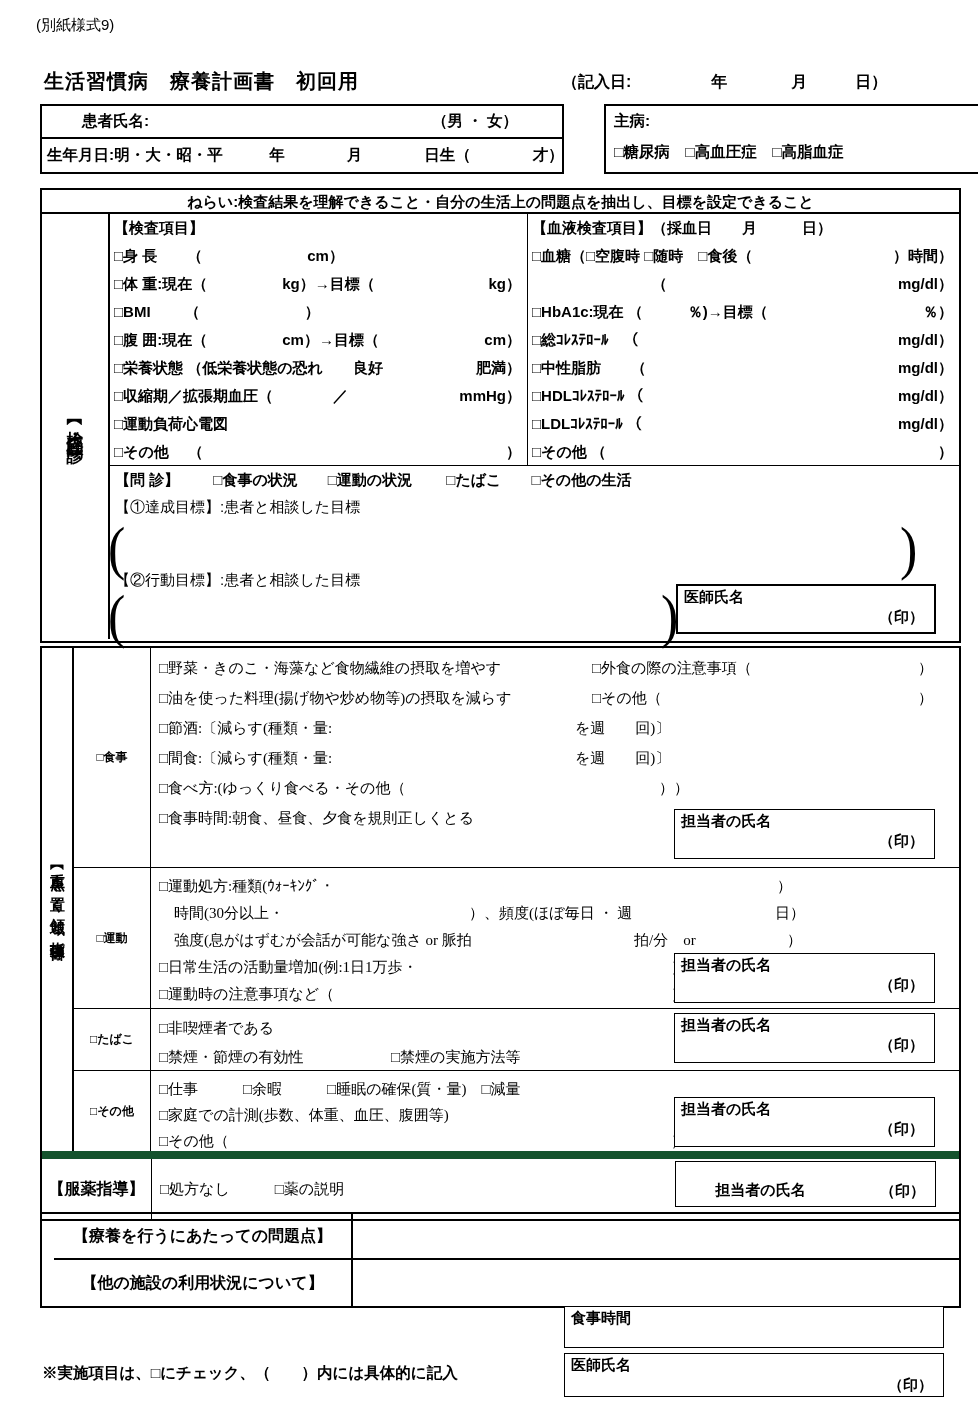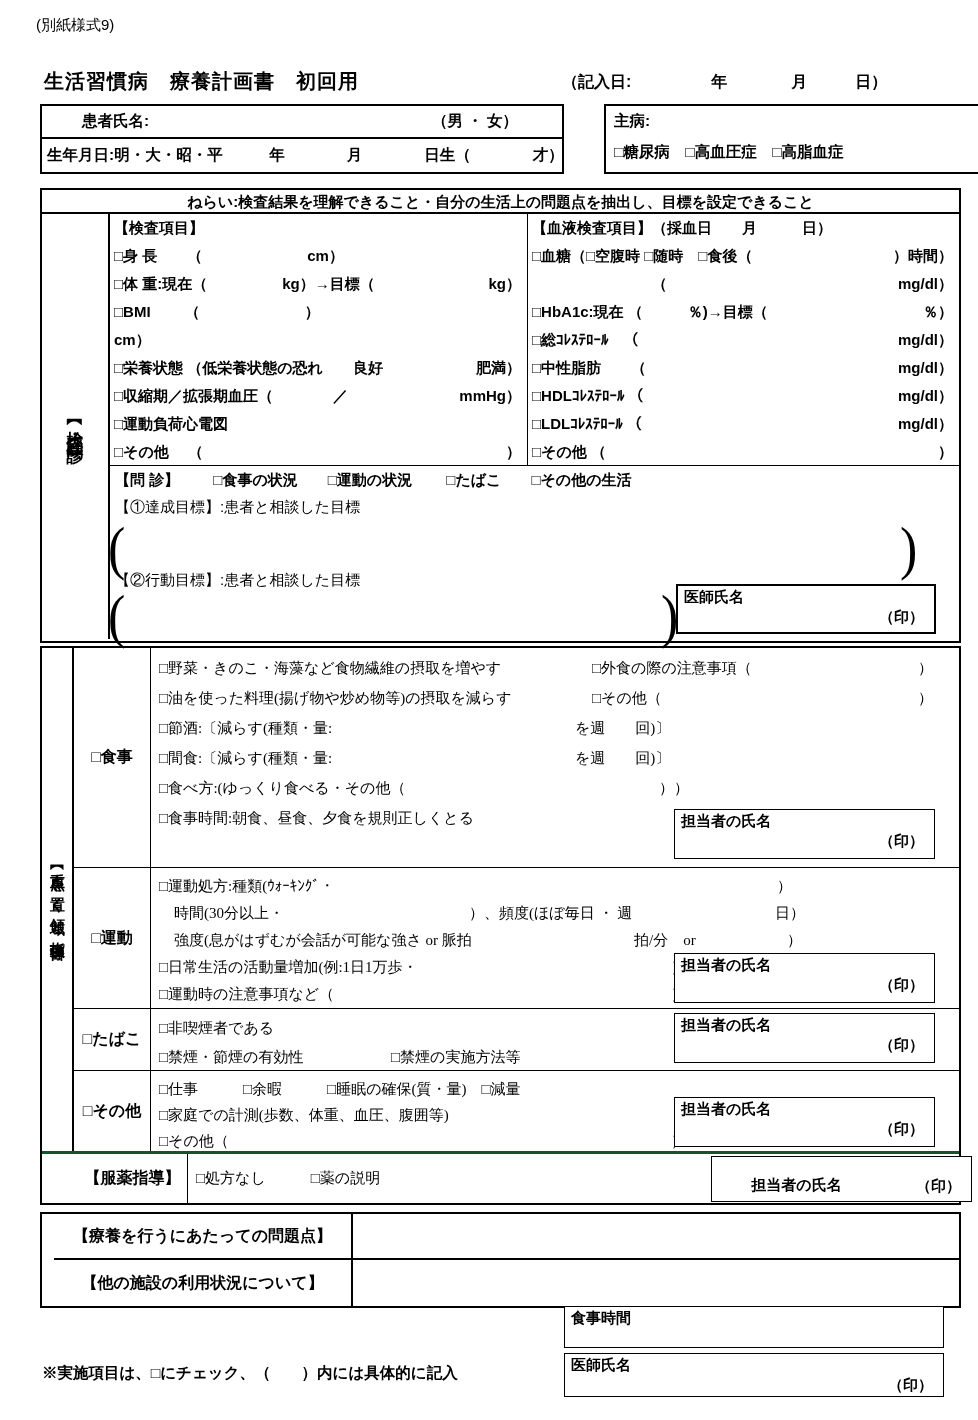--- a/index.html
+++ b/index.html
@@ -44,30 +44,30 @@
   .seal { position:absolute; right:10px; top:22px; font-weight:bold; font-size:15px; }
 
   
   #block2 { left:40px; top:646px; width:921px; border:2px solid #000; }
   .b2-top { display:flex; }
   .b2-side { width:32px; border-right:2px solid #000; display:flex; align-items:center; justify-content:center; }
   .b2-side .vtext { font-size:15px; letter-spacing:2px; }
   .b2-rows { flex:1; }
   .frow { display:flex; border-bottom:1.5px solid #000; }
   .frow:last-child { border-bottom:none; }
-  .cat { width:77px; border-right:1.5px solid #000; display:flex; align-items:center; justify-content:center; font-weight:bold; font-size:16px; }
+  .cat { width:77px; border-right:1.5px solid #000; display:flex; align-items:center; justify-content:center; font-weight:bold; font-size:12px; }
   .fcontent { flex:1; position:relative; padding:5px 0 0 8px; }
   .dln { position:relative; height:30px; line-height:30px; white-space:pre; font-family:"Liberation Serif", serif; font-size:15px; }
   .eln { position:relative; height:27px; line-height:27px; white-space:pre; font-family:"Liberation Serif", serif; font-size:15px; }
   .tln { position:relative; height:29px; line-height:29px; white-space:pre; font-family:"Liberation Serif", serif; font-size:15px; }
   .oln { position:relative; height:26px; line-height:26px; white-space:pre; font-family:"Liberation Serif", serif; font-size:15px; }
   .seg { position:absolute; top:0; }
   .staff-box { position:absolute; width:261px; height:50px; border:1.5px solid #000; background:#fff; font-weight:bold; font-size:15px; font-family:"Liberation Sans", sans-serif; padding:2px 6px; }
   .h-diet { height:220px; } .h-ex { height:141px; } .h-tb { height:62px; } .h-ot { height:80px; }
-  .b2-med { display:flex; border-top:3px solid #14532d; height:52px;padding-left:36px; }
+  .b2-med { display:flex; border-top:8px solid #14532d; height:68px; }
   .med-label { width:110px; border-right:1.5px solid #000; display:flex; align-items:center; justify-content:center; font-weight:bold; font-size:16px; }
   .med-content { flex:1; position:relative; display:flex; align-items:center; padding-left:8px; font-family:"Liberation Serif", serif; font-size:15px; white-space:pre; }
 
   
   #block3 { left:40px; top:1212px; width:921px; border:2px solid #000; }
   .b3-row { display:flex; height:46px;margin-left:12px; }
   .b3-row.first { border-bottom:2px solid #000; }
   .b3-label { width:299px; border-right:2px solid #000; display:flex; align-items:center; justify-content:center; font-weight:bold; font-size:16px; }
   .b3-content { flex:1; }
 
@@ -103,21 +103,21 @@
     <div class="b1-side">
       <span class="vtext">【検査・問診】</span>
     </div>
     <div class="b1-main">
       <div class="exam-row">
         <div class="exam-left">
           <div class="xln"><span>【検査項目】</span></div>
           <div class="xln"><span>□身 長　　（　　　　　　　cm）</span><span></span></div>
           <div class="xln"><span>□体 重:現在（　　　　　kg）→目標（</span><span>kg）</span></div>
           <div class="xln"><span>□BMI　　 （　　　　　　　）</span><span></span></div>
-          <div class="xln"><span>cm）</span></div>
+          <div class="xln"><span>□腹 囲:現在（　　　　　cm）→目標（</span><span>cm）</span></div>
           <div class="xln"><span>□栄養状態 （低栄養状態の恐れ　　良好　</span><span>肥満）</span></div>
           <div class="xln"><span>□収縮期／拡張期血圧（　　　　／</span><span>mmHg）</span></div>
           <div class="xln"><span>□運動負荷心電図</span><span></span></div>
           <div class="xln"><span>□その他　 （</span><span>）</span></div>
         </div>
         <div class="exam-right">
           <div class="xln"><span>【血液検査項目】（採血日　　月　　　日）</span></div>
           <div class="xln"><span>□血糖（□空腹時 □随時　□食後（</span><span>）時間）</span></div>
           <div class="xln"><span>　　　　　　　　（</span><span>mg/dl）</span></div>
           <div class="xln"><span>□HbA1c:現在 （　　　％)→目標（</span><span>％）</span></div>

